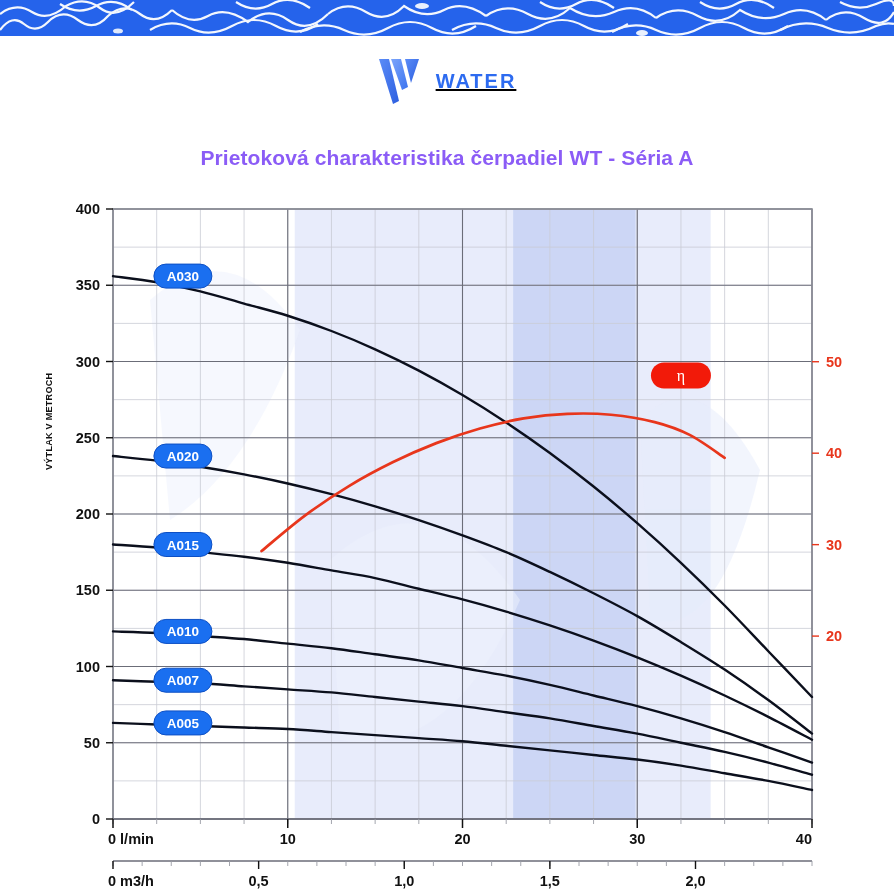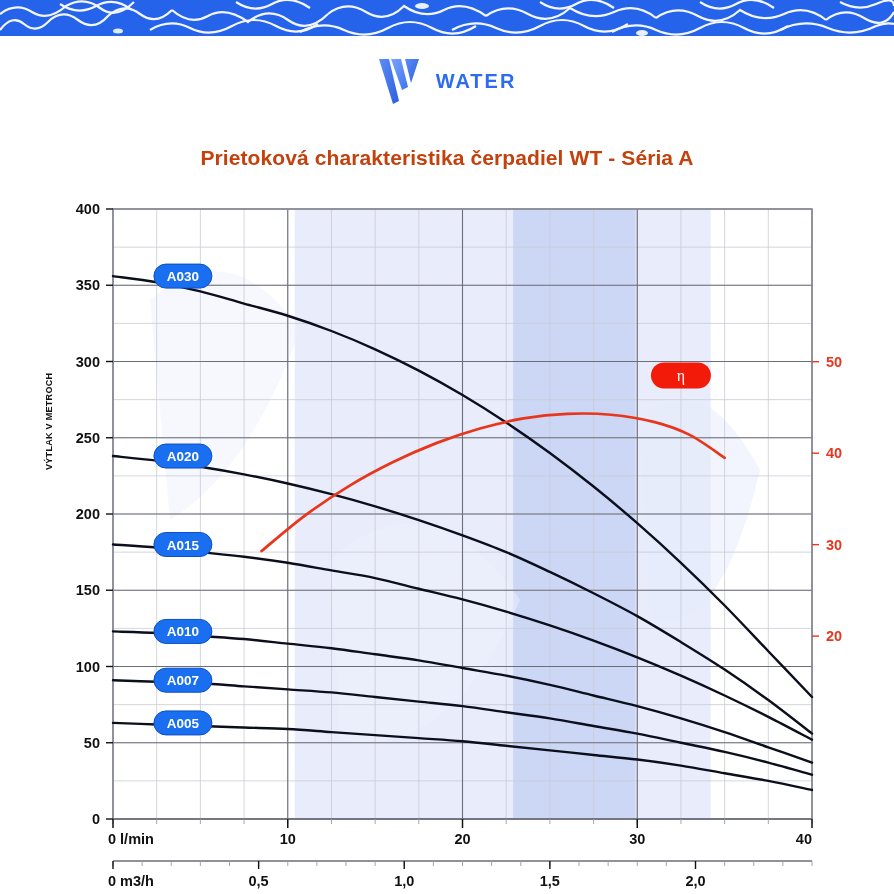--- a/index.html
+++ b/index.html
@@ -19,31 +19,32 @@
 
   
   .logo-wrap{
     position:absolute;left:0;top:57px;width:894px;
     display:flex;align-items:center;justify-content:center;gap:12px;
   }
   .logo-mark{width:46px;height:48px;display:block;}
   .logo-text{
     display:flex;flex-direction:column;justify-content:flex-start;
     line-height:1.12;
+    text-decoration:underline;
   }
   .logo-text .l1,.logo-text .l2{
     color:#2d6bf0;font-weight:700;letter-spacing:2.0px;
     font-size:20px;font-family:"Liberation Sans", sans-serif;
   }
   .logo-text .l2{font-size:19.5px;letter-spacing:1.6px;}
 
   
   .chart-title{
     position:absolute;left:0;top:146px;width:894px;text-align:center;
-    color:#c2410c;font-size:21px;font-weight:700;
+    color:#8b5cf6;font-size:21px;font-weight:700;
     font-family:"Liberation Sans", sans-serif;
     letter-spacing:.1px;
   }
 
   
   .chart-area{
     position:absolute;left:0;top:0;width:894px;height:894px;
   }
   .chart-area svg{display:block;}
 

